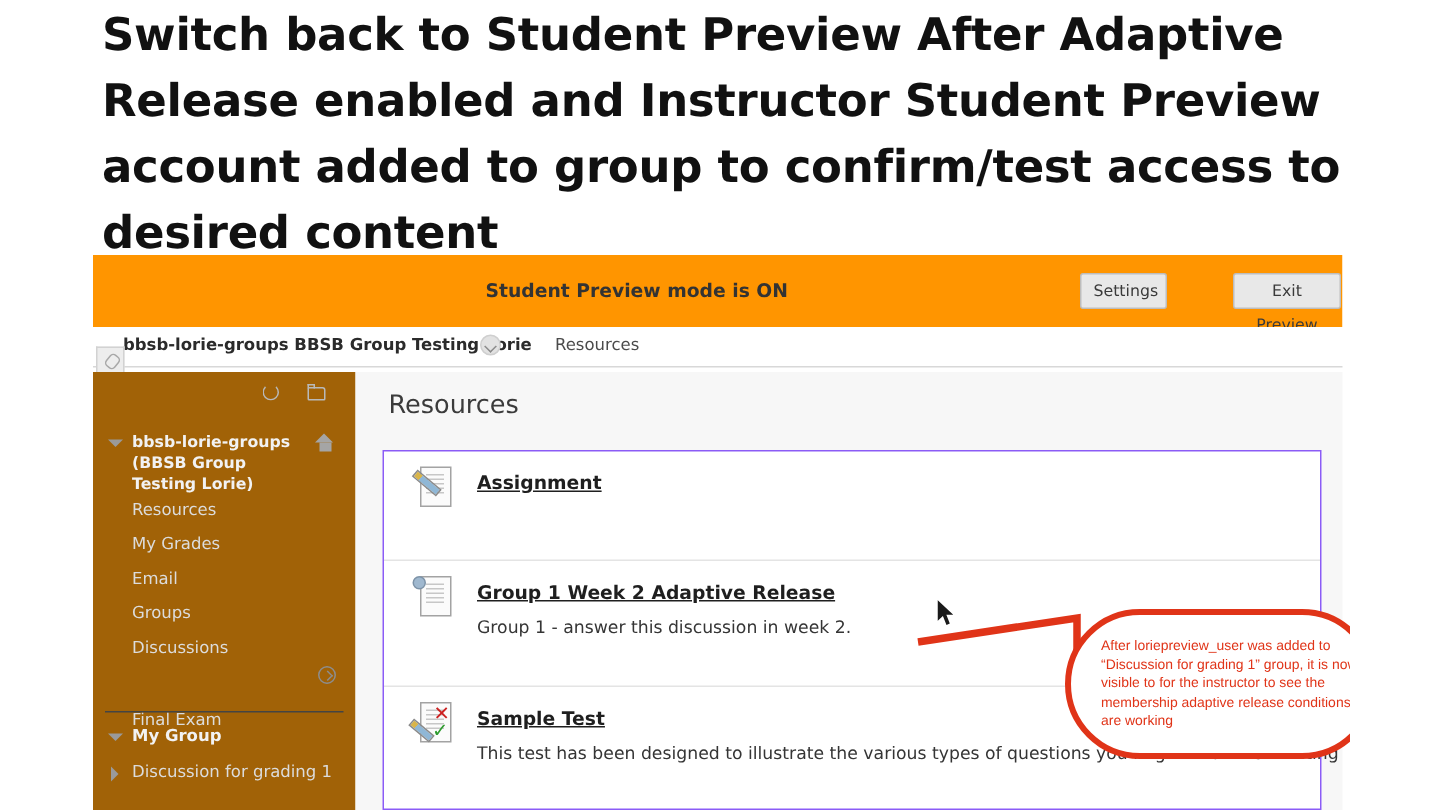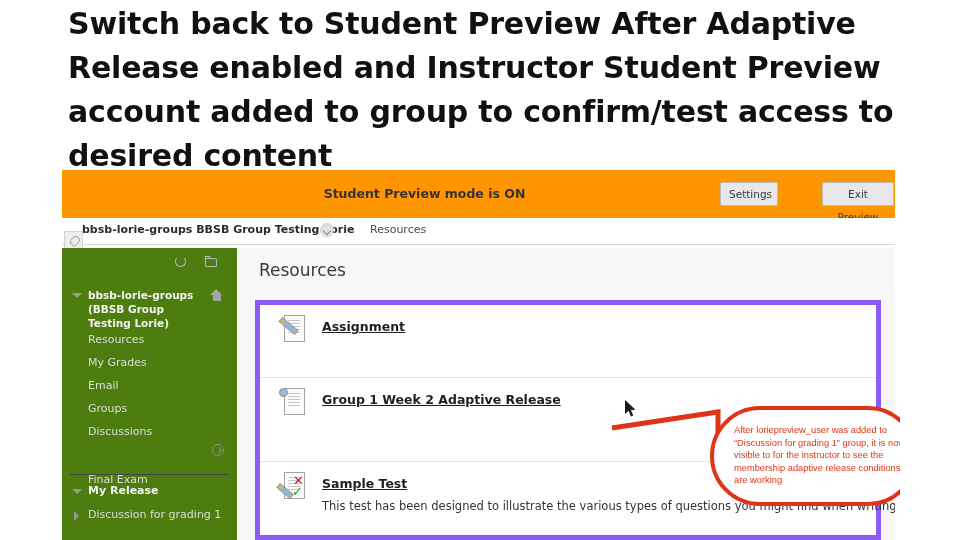--- a/index.html
+++ b/index.html
@@ -153,21 +153,21 @@
     transform: rotate(40deg);
   }
 
   
   .course-menu {
     position: absolute;
     left: 0;
     top: 78px;
     width: 175px;
     height: 292px;
-    background: #4d7c0f;
+    background: #a16207;
   }
   .menu-icons {
     position: absolute;
     right: 10px;
     top: 6px;
     width: 52px;
     height: 18px;
   }
   .mi {
     position: absolute;
@@ -324,21 +324,21 @@
     color: #3b3b3b;
     font-family: "DejaVu Sans", sans-serif;
   }
   .content-card {
     position: absolute;
     left: 18px;
     top: 52px;
     width: 626px;
     min-height: 240px;
     background: #ffffff;
-    border: 5px solid #8b5cf6;
+    border: 1px solid #8b5cf6;
     box-sizing: border-box;
   }
   .content-item {
     position: relative;
     box-sizing: border-box;
     border-bottom: 1px solid #e4e4e4;
     padding: 12px 14px 12px 62px;
   }
   .content-item:last-child { border-bottom: none; }
   .item-title {
@@ -502,21 +502,21 @@
     <div class="menu-link" style="top:85px;">Resources</div>
     <div class="menu-link" style="top:108px;">My Grades</div>
     <div class="menu-link" style="top:131px;">Email</div>
     <div class="menu-link" style="top:154px;">Groups</div>
     <div class="menu-link" style="top:177px;">Discussions</div>
     <div class="menu-link" style="top:200px;margin-top:25px;">Final Exam</div>
 
     <div class="menu-divider" style="top:226px;"></div>
 
     <div class="caret-down" style="top:241px;"></div>
-    <div class="menu-group-header" style="top:236px;">My Release</div>
+    <div class="menu-group-header" style="top:236px;">My Group</div>
 
     <div class="caret-right" style="top:263px;"></div>
     <div class="menu-link" style="top:260px;">Discussion for grading 1</div>
     <div id="go-icon"></div>
   </div>
 
   <div class="content-pane">
     <div class="content-heading">Resources</div>
 
     <div class="content-card">
@@ -530,20 +530,21 @@
         <span class="item-title">Assignment</span>
       </div>
 
       <div class="content-item" style="min-height:84px;">
         <div class="item-icon">
           <div class="doc-sheet"></div>
           <div class="doc-sheet-lines"></div>
           <div class="pin"></div>
         </div>
         <span class="item-title">Group 1 Week 2 Adaptive Release</span>
+        <div class="item-desc">Group 1 - answer this discussion in week 2.</div>
       </div>
 
       <div class="content-item">
         <div class="item-icon">
           <div class="doc-sheet"></div>
           <div class="doc-sheet-lines"></div>
           <div class="test-x">✕</div>
           <div class="test-check">✓</div>
           <div class="pencil" style="top:16px;left:-2px;width:18px;"></div>
         </div>

